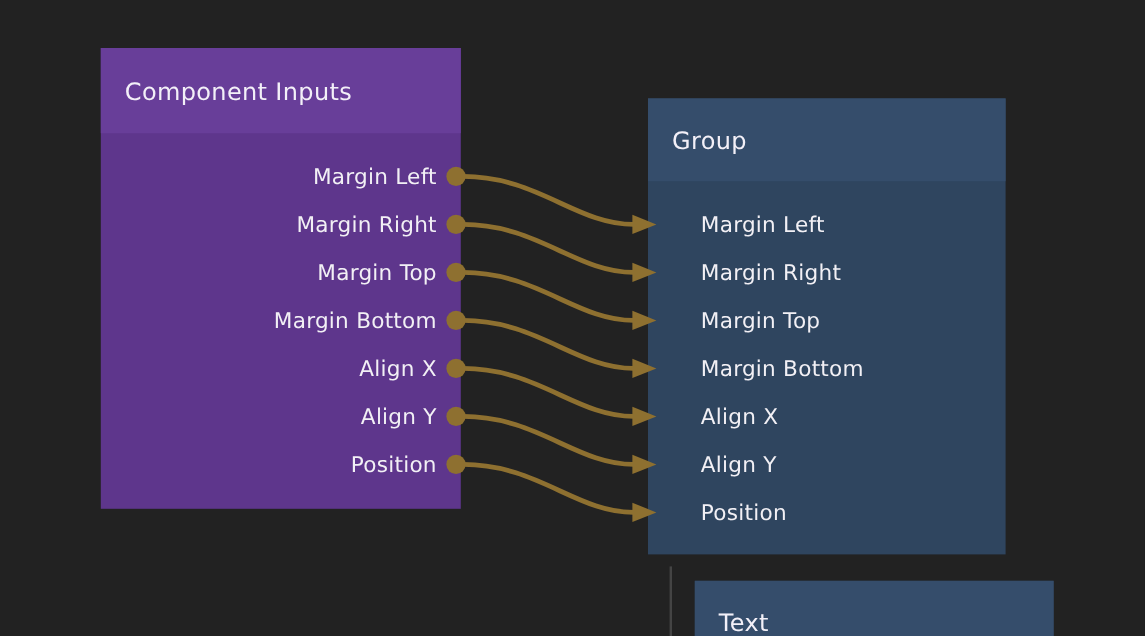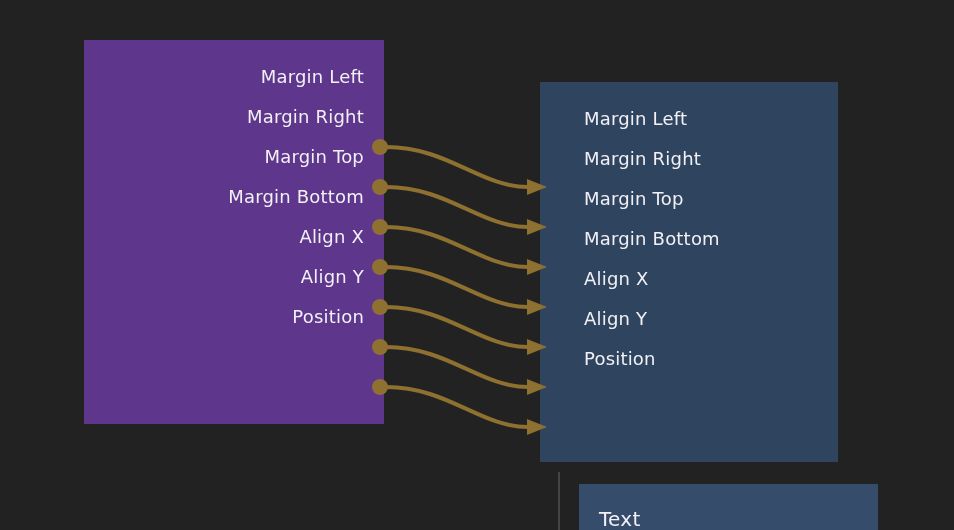--- a/index.html
+++ b/index.html
@@ -36,20 +36,23 @@
   .wire-layer{position:absolute;left:0;top:0;width:954px;height:530px;pointer-events:none;}
 
   .stub-line{position:absolute;left:558px;top:472px;width:2px;height:58px;background:#444444;}
 </style>
 </head>
 <body>
 
 <div class="canvas">
 
   <div class="node node-ci">
+    <div class="node-header">
+      <span>Component Inputs</span>
+    </div>
     <div class="ports">
       <div class="port-row out">
           <span>Margin Left</span>
         </div>
       <div class="port-row out">
           <span>Margin Right</span>
         </div>
       <div class="port-row out">
           <span>Margin Top</span>
         </div>
@@ -62,20 +65,23 @@
       <div class="port-row out">
           <span>Align Y</span>
         </div>
       <div class="port-row out">
           <span>Position</span>
         </div>
     </div>
   </div>
 
   <div class="node node-group">
+    <div class="node-header">
+      <span>Group</span>
+    </div>
     <div class="ports">
       <div class="port-row in">
           <span>Margin Left</span>
         </div>
       <div class="port-row in">
           <span>Margin Right</span>
         </div>
       <div class="port-row in">
           <span>Margin Top</span>
         </div>

